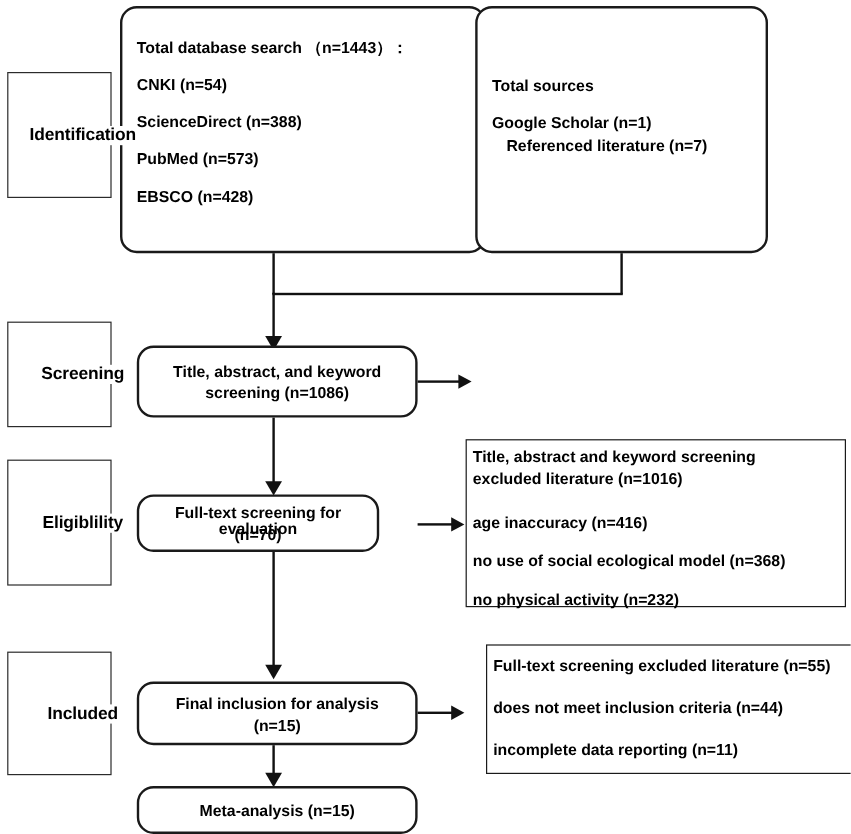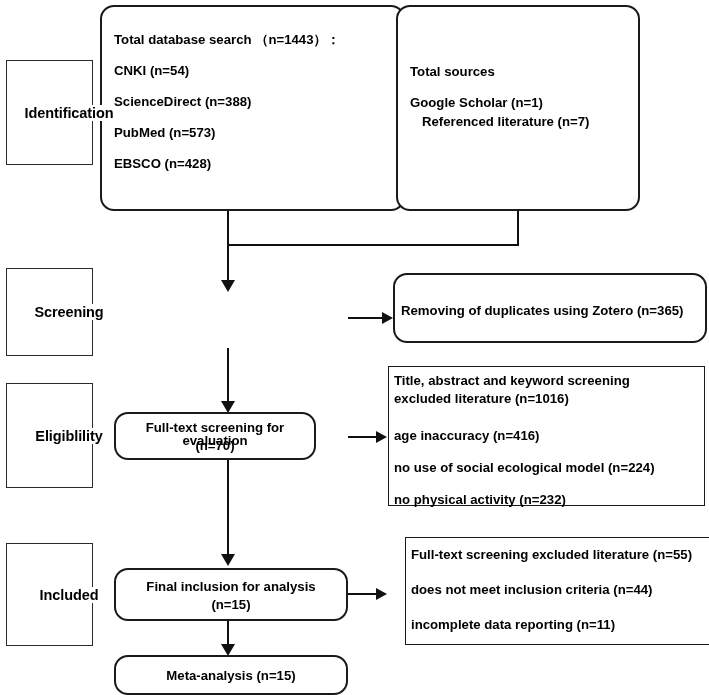--- a/index.html
+++ b/index.html
@@ -150,47 +150,46 @@
 
   <div class="vline" style="left:227px; top:211px; height:34px;"></div>
 
   <div class="vline" style="left:517px; top:211px; height:34px;"></div>
 
   <div class="hline" style="left:227px; top:244px; width:292px;"></div>
 
   <div class="vline" style="left:227px; top:244px; height:40px;"></div>
   <div class="arrow-down" style="left:221px; top:280px;"></div>
 
+  <div class="node rounded" style="left:114px; top:288px; width:234px; height:60px;">
+    <div class="center-cap" style="top:13px;">Title, abstract, and keyword</div>
+    <div class="center-cap" style="top:31px;">screening (n=1086)</div>
+  </div>
 
   <div class="hline" style="left:348px; top:317px; width:36px;"></div>
   <div class="arrow-right" style="left:382px; top:311.5px;"></div>
 
-  <div class="node rounded" style="left:393px; top:273px; width:314px; height:70px;">
-    <div class="lines" style="left:6px; top:27px;">
-      <span class="ln">Removing of duplicates using Zotero (n=365)</span>
-    </div>
-  </div>
 
   <div class="vline" style="left:227px; top:348px; height:57px;"></div>
   <div class="arrow-down" style="left:221px; top:401px;"></div>
 
   <div class="node rounded" style="left:114px; top:412px; width:202px; height:48px;padding-left:48px;">
     <div class="center-cap" style="top:7px;">Full-text screening for evaluation</div>
     <div class="center-cap" style="top:25px;">(n=70)</div>
   </div>
 
   <div class="hline" style="left:348px; top:436px; width:30px;"></div>
   <div class="arrow-right" style="left:376px; top:430.5px;"></div>
 
   <div class="node square thin" style="left:388px; top:366px; width:317px; height:140px;">
     <div class="lines list-box" style="left:5px; top:7px;">
       <span class="ln" style="position:absolute; left:0; top:0;">Title, abstract and keyword screening</span>
       <span class="ln" style="position:absolute; left:0; top:18px;">excluded literature (n=1016)</span>
       <span class="ln" style="position:absolute; left:0; top:55px;">age inaccuracy (n=416)</span>
-      <span class="ln" style="position:absolute; left:0; top:87px;">no use of social ecological model (n=224)</span>
+      <span class="ln" style="position:absolute; left:0; top:87px;">no use of social ecological model (n=368)</span>
       <span class="ln" style="position:absolute; left:0; top:119px;">no physical activity (n=232)</span>
     </div>
   </div>
 
   <div class="vline" style="left:227px; top:460px; height:98px;"></div>
   <div class="arrow-down" style="left:221px; top:554px;"></div>
 
   <div class="node rounded" style="left:114px; top:568px; width:234px; height:53px;">
     <div class="center-cap" style="top:10px;">Final inclusion for analysis</div>
     <div class="center-cap" style="top:28px;">(n=15)</div>

